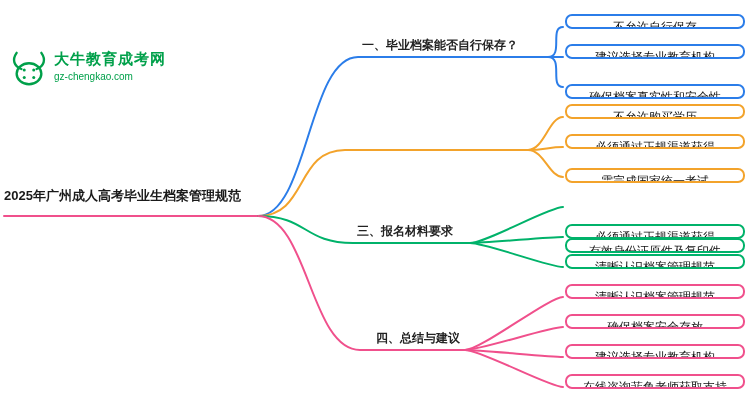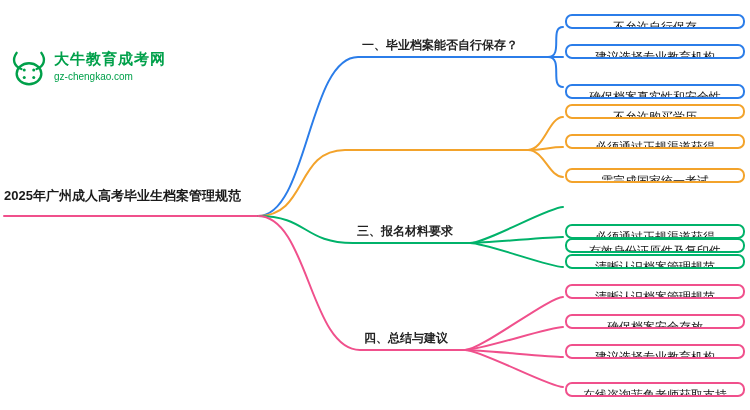--- a/index.html
+++ b/index.html
@@ -84,18 +84,18 @@
     <div class="leaf" style="border-color: rgb(43, 125, 233); top: 14px;">不允许自行保存</div>
     <div class="leaf" style="border-color: rgb(43, 125, 233); top: 44px;">建议选择专业教育机构</div>
     <div class="leaf" style="border-color: rgb(43, 125, 233); top: 84px;">确保档案真实性和安全性</div>
     <div class="leaf" style="border-color: rgb(243, 163, 43); top: 104px; text-decoration: underline;">不允许购买学历</div>
     <div class="leaf" style="border-color: rgb(243, 163, 43); top: 134px;">必须通过正规渠道获得</div>
     <div class="leaf" style="border-color: rgb(243, 163, 43); top: 168px;">需完成国家统一考试</div>
     <div class="branch-label" style="left: 357px; top: 222px;">三、报名材料要求</div>
     <div class="leaf" style="border-color: rgb(0, 178, 106); top: 194px; margin-top: 44px;">有效身份证原件及复印件</div>
     <div class="leaf" style="border-color: rgb(0, 178, 106); top: 224px;">必须通过正规渠道获得</div>
     <div class="leaf" style="border-color: rgb(0, 178, 106); top: 254px;">清晰认识档案管理规范</div>
-    <div class="branch-label" style="left: 364px; top: 329px;">四、总结与建议</div>
+    <div class="branch-label" style="left: 376px; top: 329px;">四、总结与建议</div>
     <div class="leaf" style="border-color: rgb(240, 80, 140); top: 284px;">清晰认识档案管理规范</div>
     <div class="leaf" style="border-color: rgb(240, 80, 140); top: 314px;">确保档案安全存放</div>
     <div class="leaf" style="border-color: rgb(240, 80, 140); top: 344px;">建议选择专业教育机构</div>
-    <div class="leaf" style="border-color: rgb(240, 80, 140); top: 382px;">在线咨询菲鱼老师获取支持</div>
+    <div class="leaf" style="border-color: rgb(240, 80, 140); top: 374px;">在线咨询菲鱼老师获取支持</div>
   </div>
 
 </body></html>

